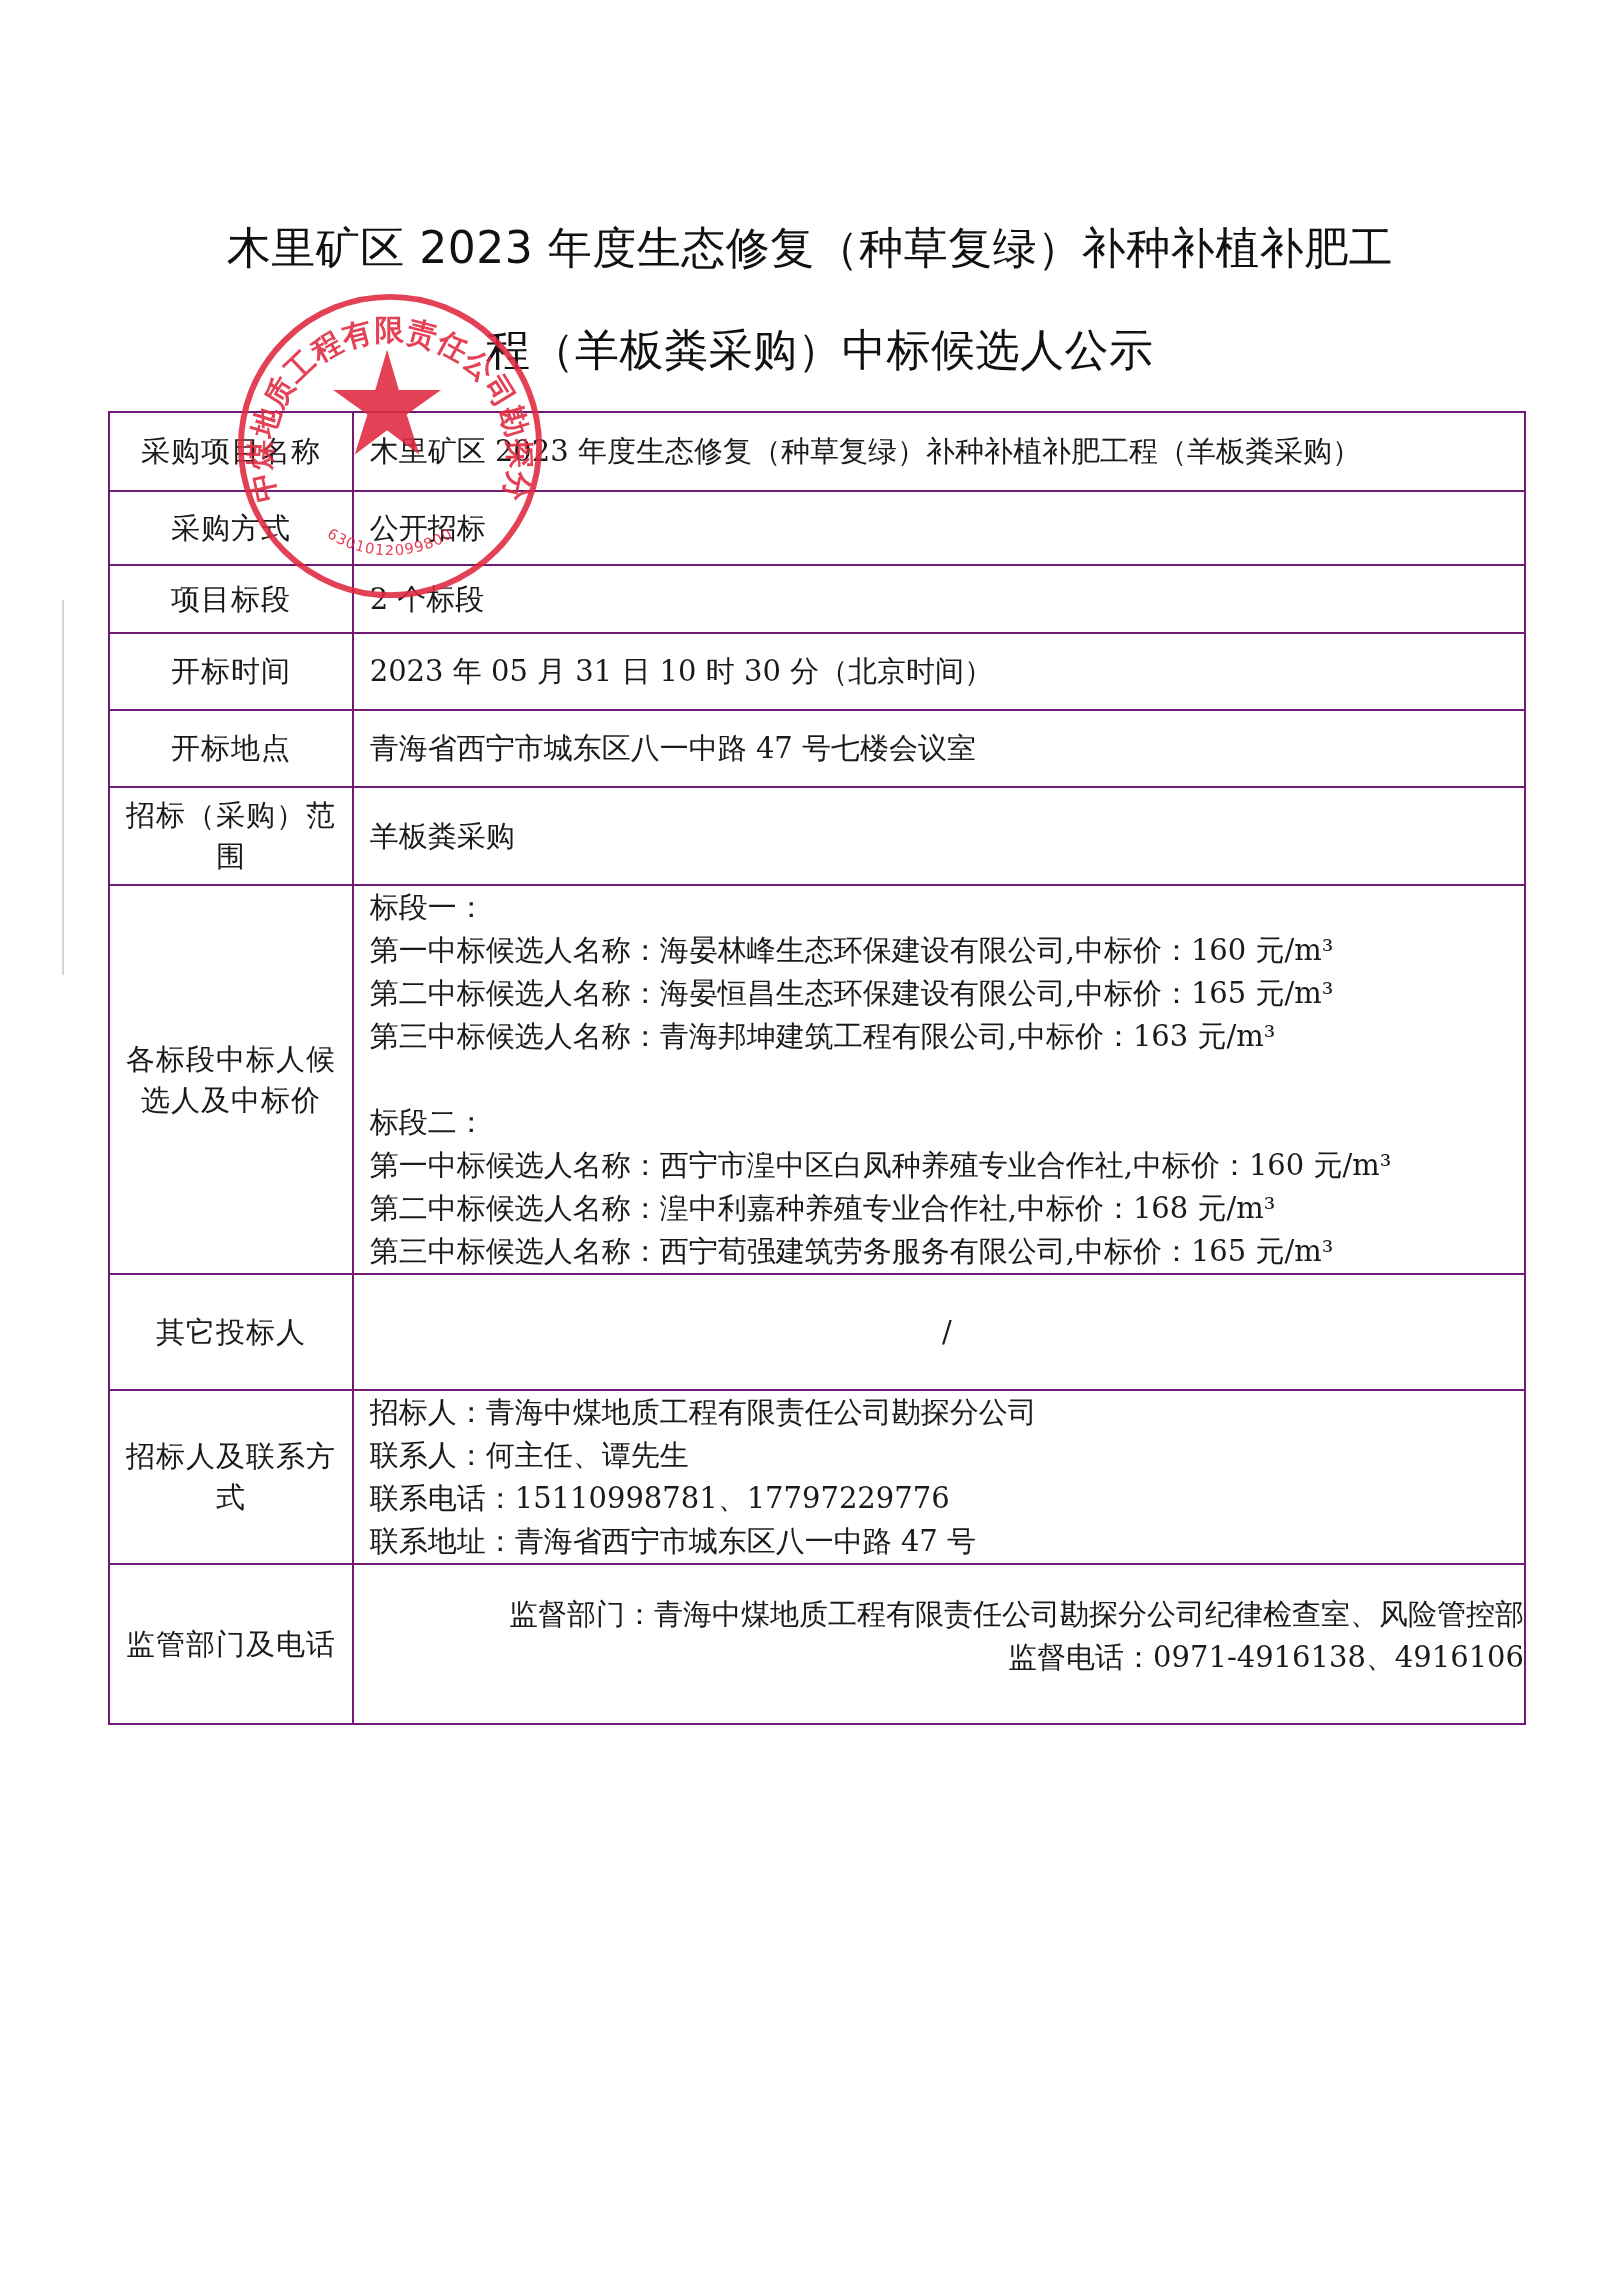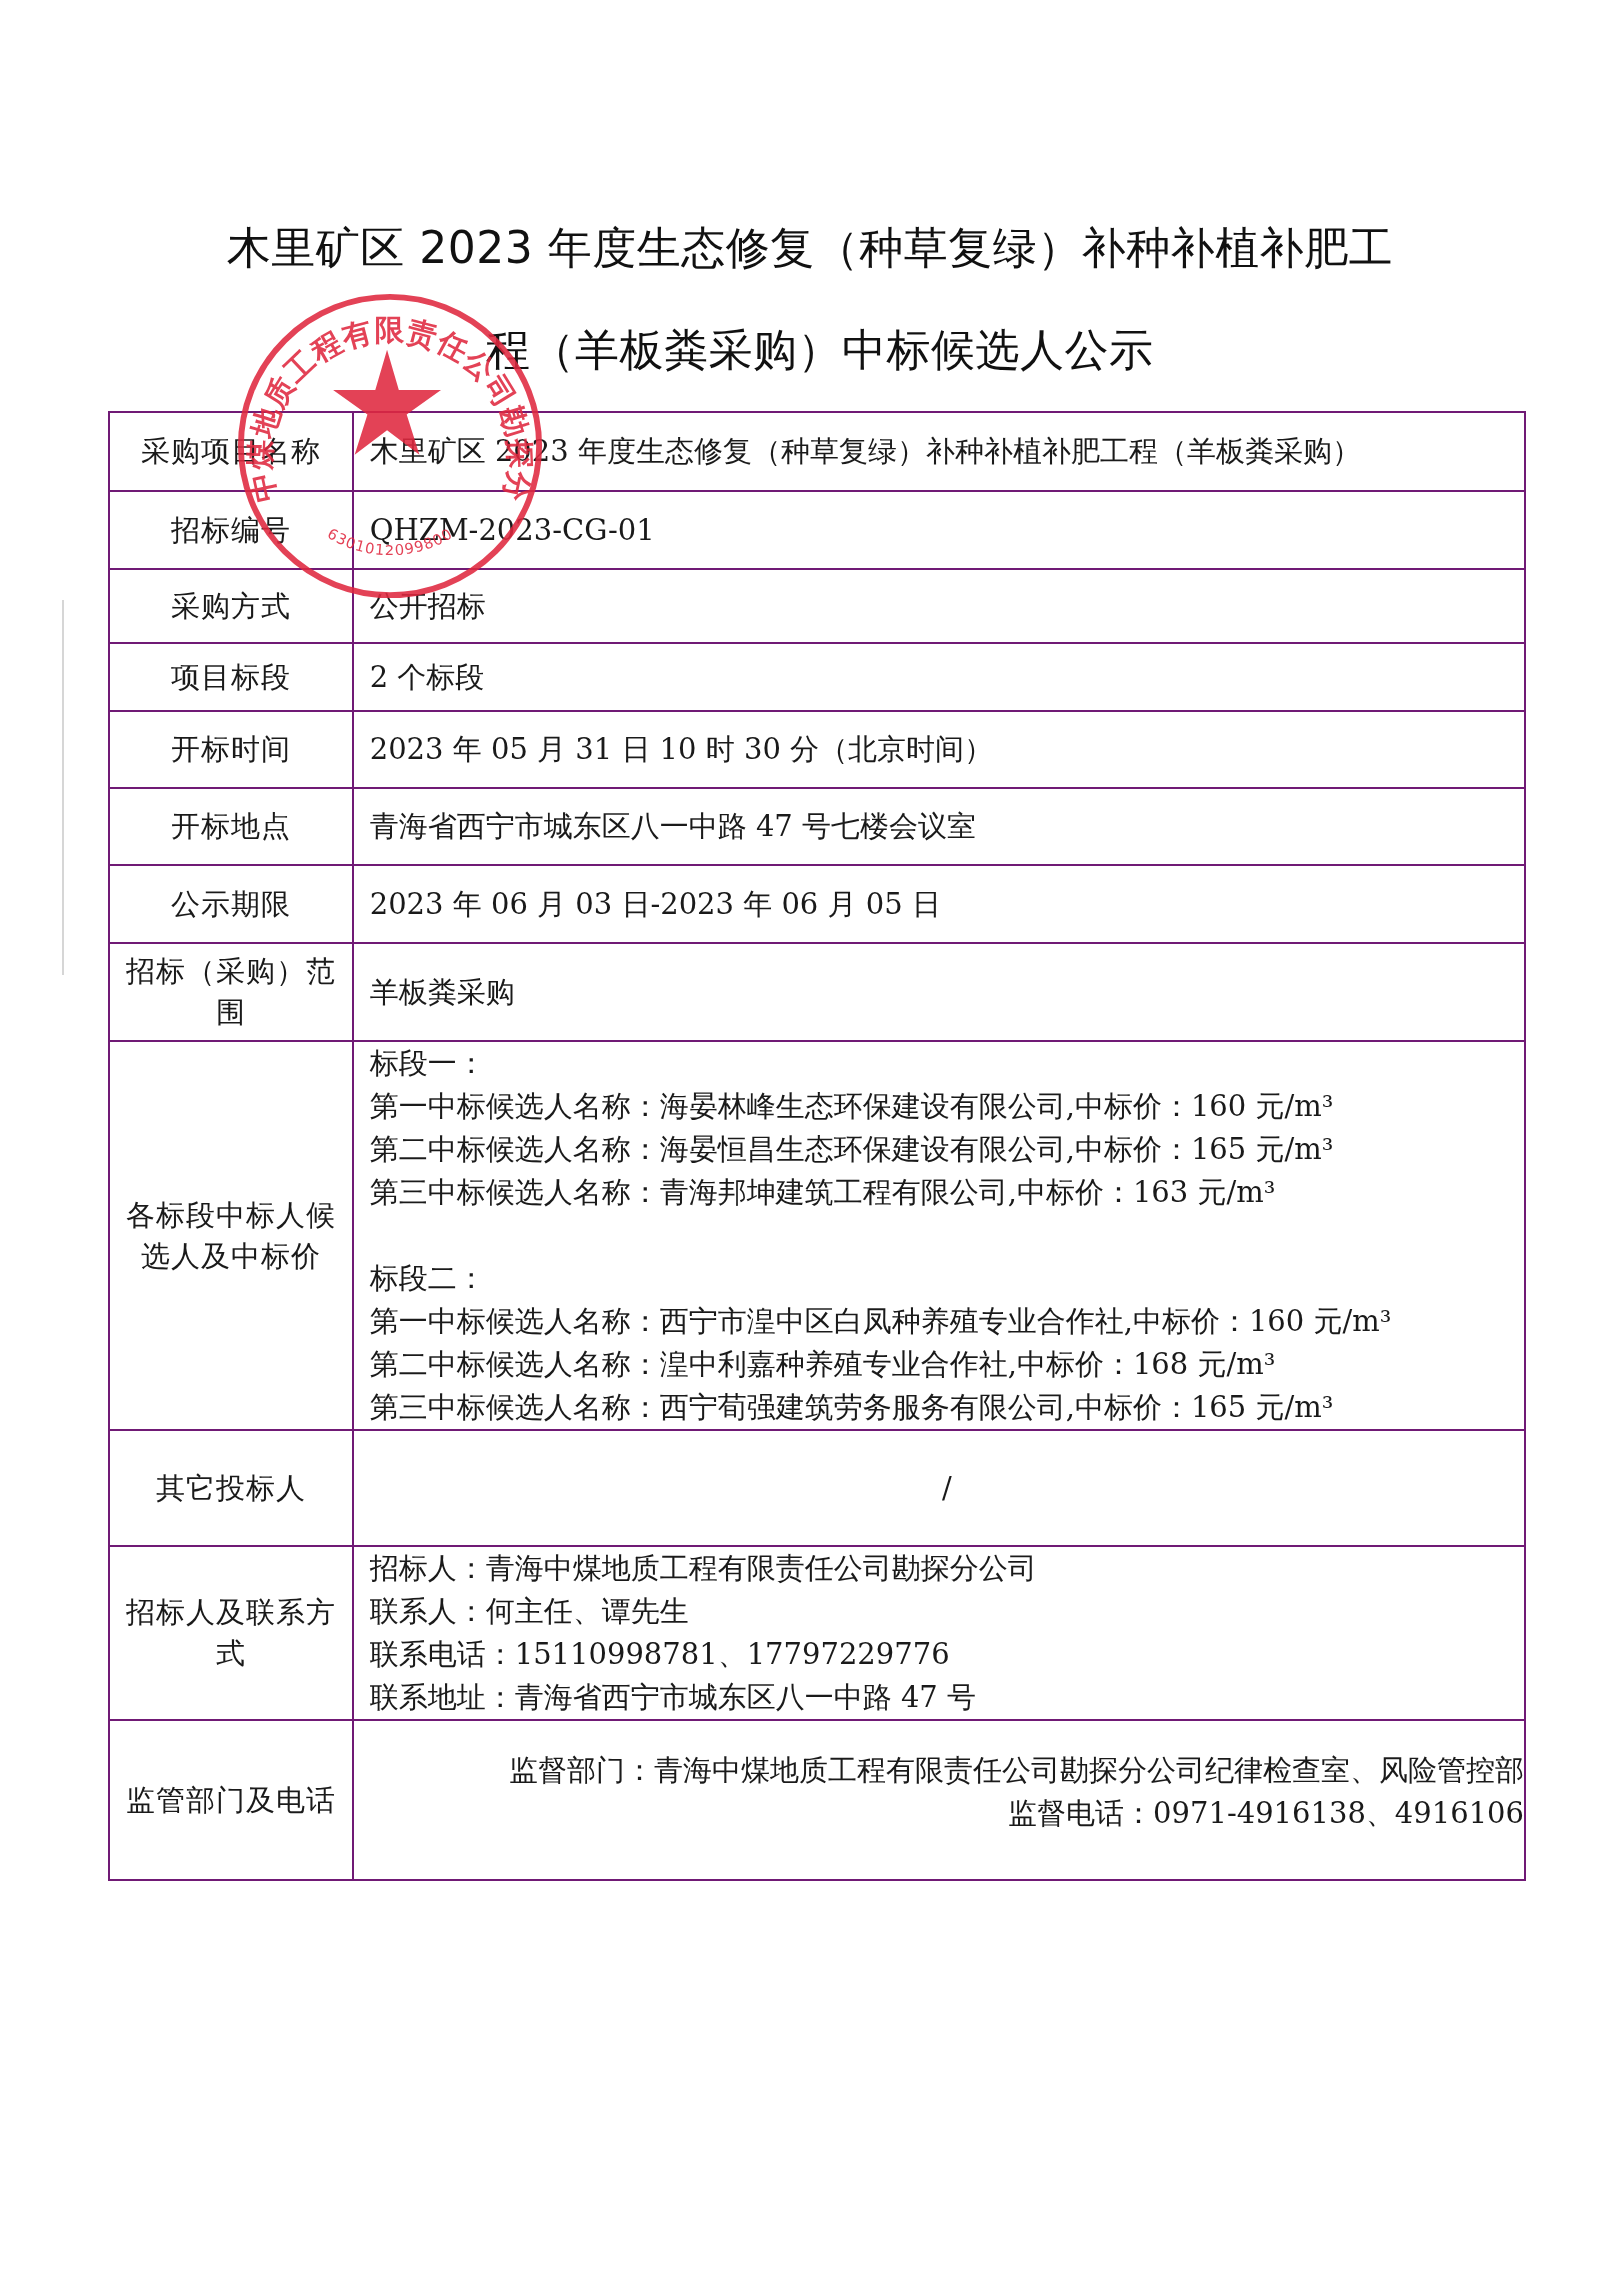--- a/index.html
+++ b/index.html
@@ -54,43 +54,35 @@
 <div class="title-line title-2">程（羊板粪采购）中标候选人公示</div>
 
 <div class="scan-line"></div>
 
 <table class="notice">
   <tbody>
       <tr style="height:79px">
     <td class="label">采购项目名称</td>
     <td class="value">木里矿区 2023 年度生态修复（种草复绿）补种补植补肥工程（羊板粪采购）</td>
   </tr>
-  <tr style="height:78px">
-    <td class="label">招标编号</td>
-    <td class="value">QHZM-2023-CG-01</td>
-  </tr>
   <tr style="height:74px">
     <td class="label">采购方式</td>
     <td class="value">公开招标</td>
   </tr>
   <tr style="height:68px">
     <td class="label">项目标段</td>
     <td class="value">2 个标段</td>
   </tr>
   <tr style="height:77px">
     <td class="label">开标时间</td>
     <td class="value">2023 年 05 月 31 日 10 时 30 分（北京时间）</td>
   </tr>
   <tr style="height:77px">
     <td class="label">开标地点</td>
     <td class="value">青海省西宁市城东区八一中路 47 号七楼会议室</td>
-  </tr>
-  <tr style="height:78px">
-    <td class="label">公示期限</td>
-    <td class="value">2023 年 06 月 03 日-2023 年 06 月 05 日</td>
   </tr>
   <tr style="height:98px">
     <td class="label">招标（采购）范围</td>
     <td class="value">羊板粪采购</td>
   </tr>
   <tr style="height:384px">
     <td class="label">各标段中标人候选人及中标价</td>
     <td class="value" style="vertical-align:top; padding-top:0;">
       <span class="ml cand-head">标段一：</span>
       <span class="ml"><span>第一中标候选人名称：</span><span>海晏林峰生态环保建设有限公司</span>,<span>中标价：</span><span>160 元/m³</span></span>

